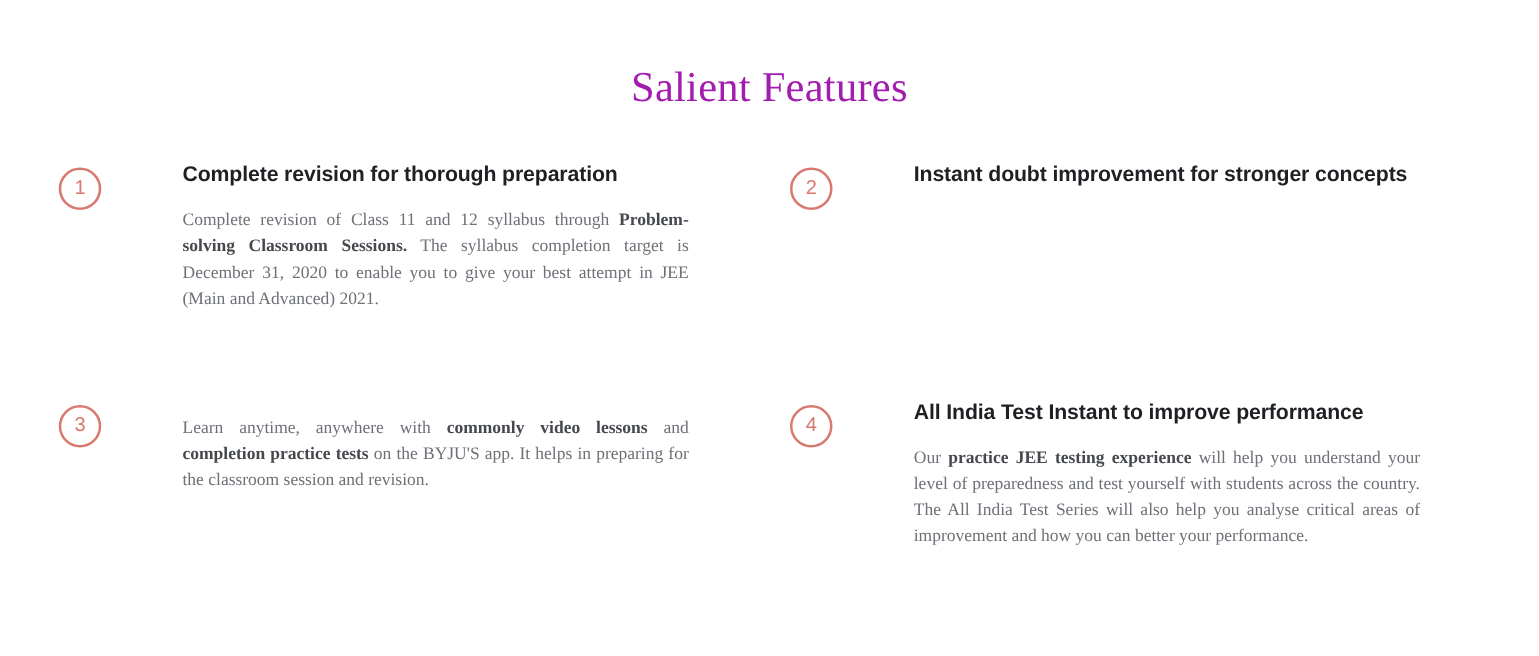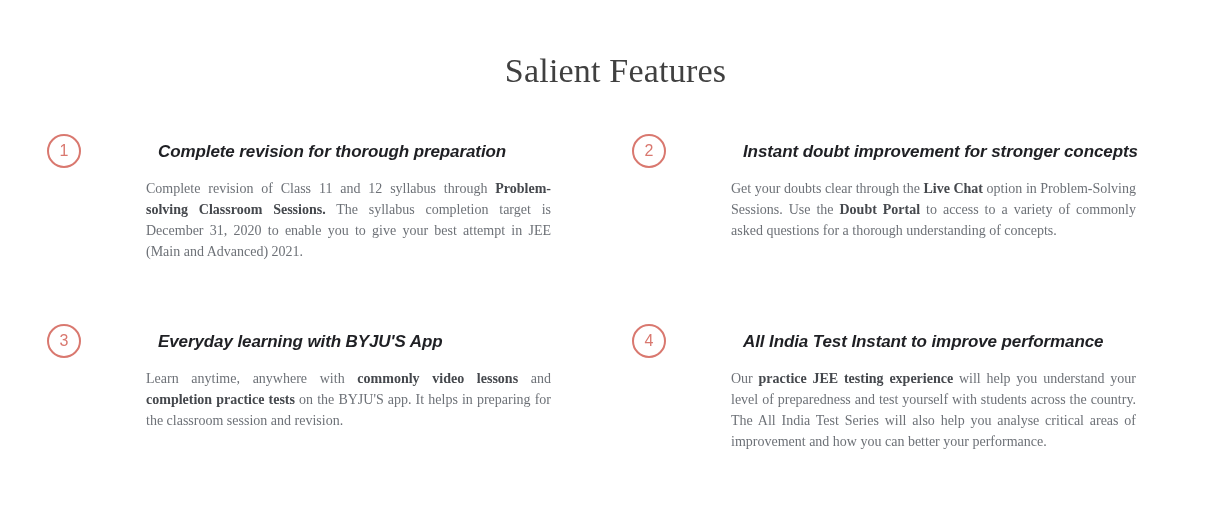--- a/index.html
+++ b/index.html
@@ -24,21 +24,21 @@
   
   .section-title {
     position: absolute;
     top: 26px;
     left: 0;
     width: 1231px;
     text-align: center;
     font-family: "Liberation Serif", "DejaVu Serif", serif;
     font-size: 34px;
     font-weight: 400;
-    color: #404040;
+    color: #a21caf;
     letter-spacing: 0.2px;
     line-height: 44px;
     white-space: nowrap;
   }
 
   
   .features-grid {
     position: absolute;
     top: 128px;
     left: 0;
@@ -77,29 +77,28 @@
     text-align: center;
   }
 
   
   .feature-text {
     margin-left: 99px;
     width: 405px;
   }
 
   .feature-heading {
-    margin: 12px;
+    margin: 0;
     font-family: "Liberation Sans", sans-serif;
     font-size: 17px;
     font-weight: 700;
     color: #1f2024;
     line-height: 24px;
     letter-spacing: -0.1px;
     white-space: nowrap;
-    font-style: italic;
   }
 
   .feature-body {
     margin: 14px 0 0 0;
     font-family: Liberation Serif, serif;
     font-size: 14px;
     font-weight: 400;
     color: #6d7177;
     line-height: 21px;
     text-align: justify;
@@ -126,32 +125,30 @@
         <div class="feature-text">
           <h2 class="feature-heading">Complete revision for thorough preparation</h2>
           <p class="feature-body">Complete revision of Class 11 and 12 syllabus through <b>Problem-solving Classroom Sessions.</b> The syllabus completion target is December 31, 2020 to enable you to give your best attempt in JEE (Main and Advanced) 2021.</p>
         </div>
       </div>
 
       <div class="feature-item col-right">
         <div class="badge">2</div>
         <div class="feature-text">
           <h2 class="feature-heading">Instant doubt improvement for stronger concepts</h2>
-          <p class="feature-body">Get your doubts clear through the <b>Live Chat</b> option in Problem-Solving Sessions. Use the <b>Doubt Portal</b> to access to a variety of commonly asked questions for a thorough understanding of concepts.</p>
         </div>
       </div>
 
     </div>
 
     <div class="feature-row row-2">
 
       <div class="feature-item col-left">
         <div class="badge">3</div>
         <div class="feature-text">
-          <h2 class="feature-heading">Everyday learning with BYJU'S App</h2>
           <p class="feature-body">Learn anytime, anywhere with <b>commonly video lessons</b> and <b>completion practice tests</b> on the BYJU'S app. It helps in preparing for the classroom session and revision.</p>
         </div>
       </div>
 
       <div class="feature-item col-right">
         <div class="badge">4</div>
         <div class="feature-text">
           <h2 class="feature-heading">All India Test Instant to improve performance</h2>
           <p class="feature-body">Our <b>practice JEE testing experience</b> will help you understand your level of preparedness and test yourself with students across the country. The All India Test Series will also help you analyse critical areas of improvement and how you can better your performance.</p>
         </div>

